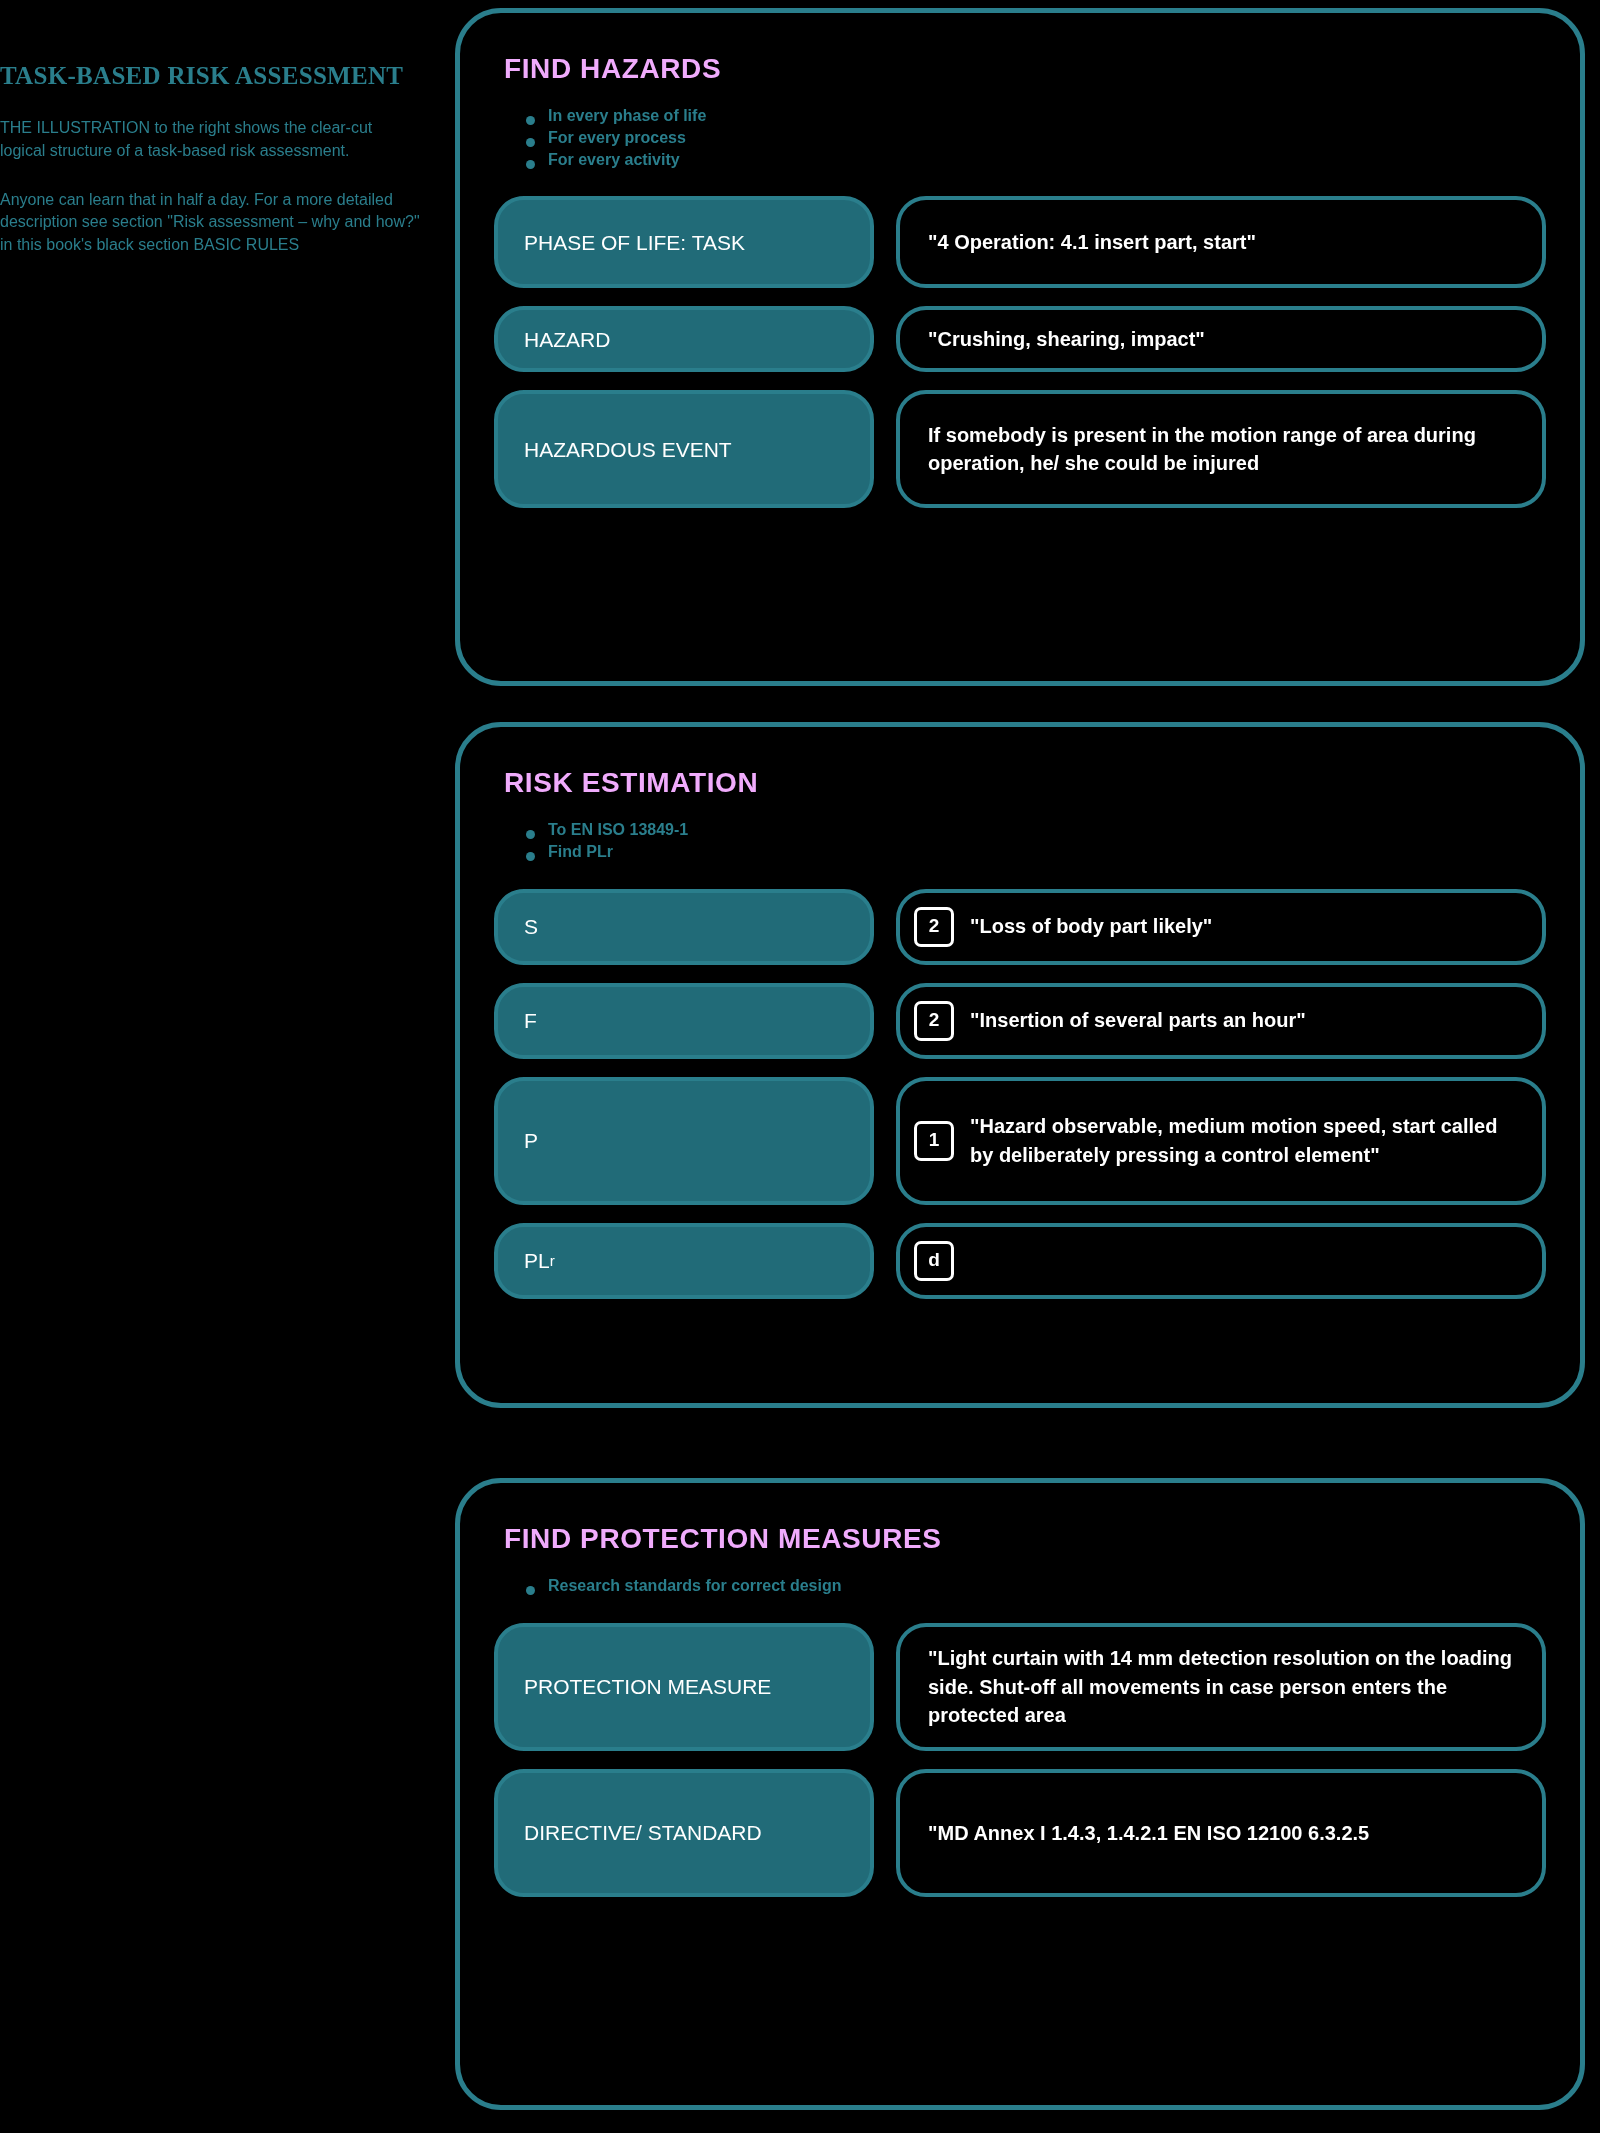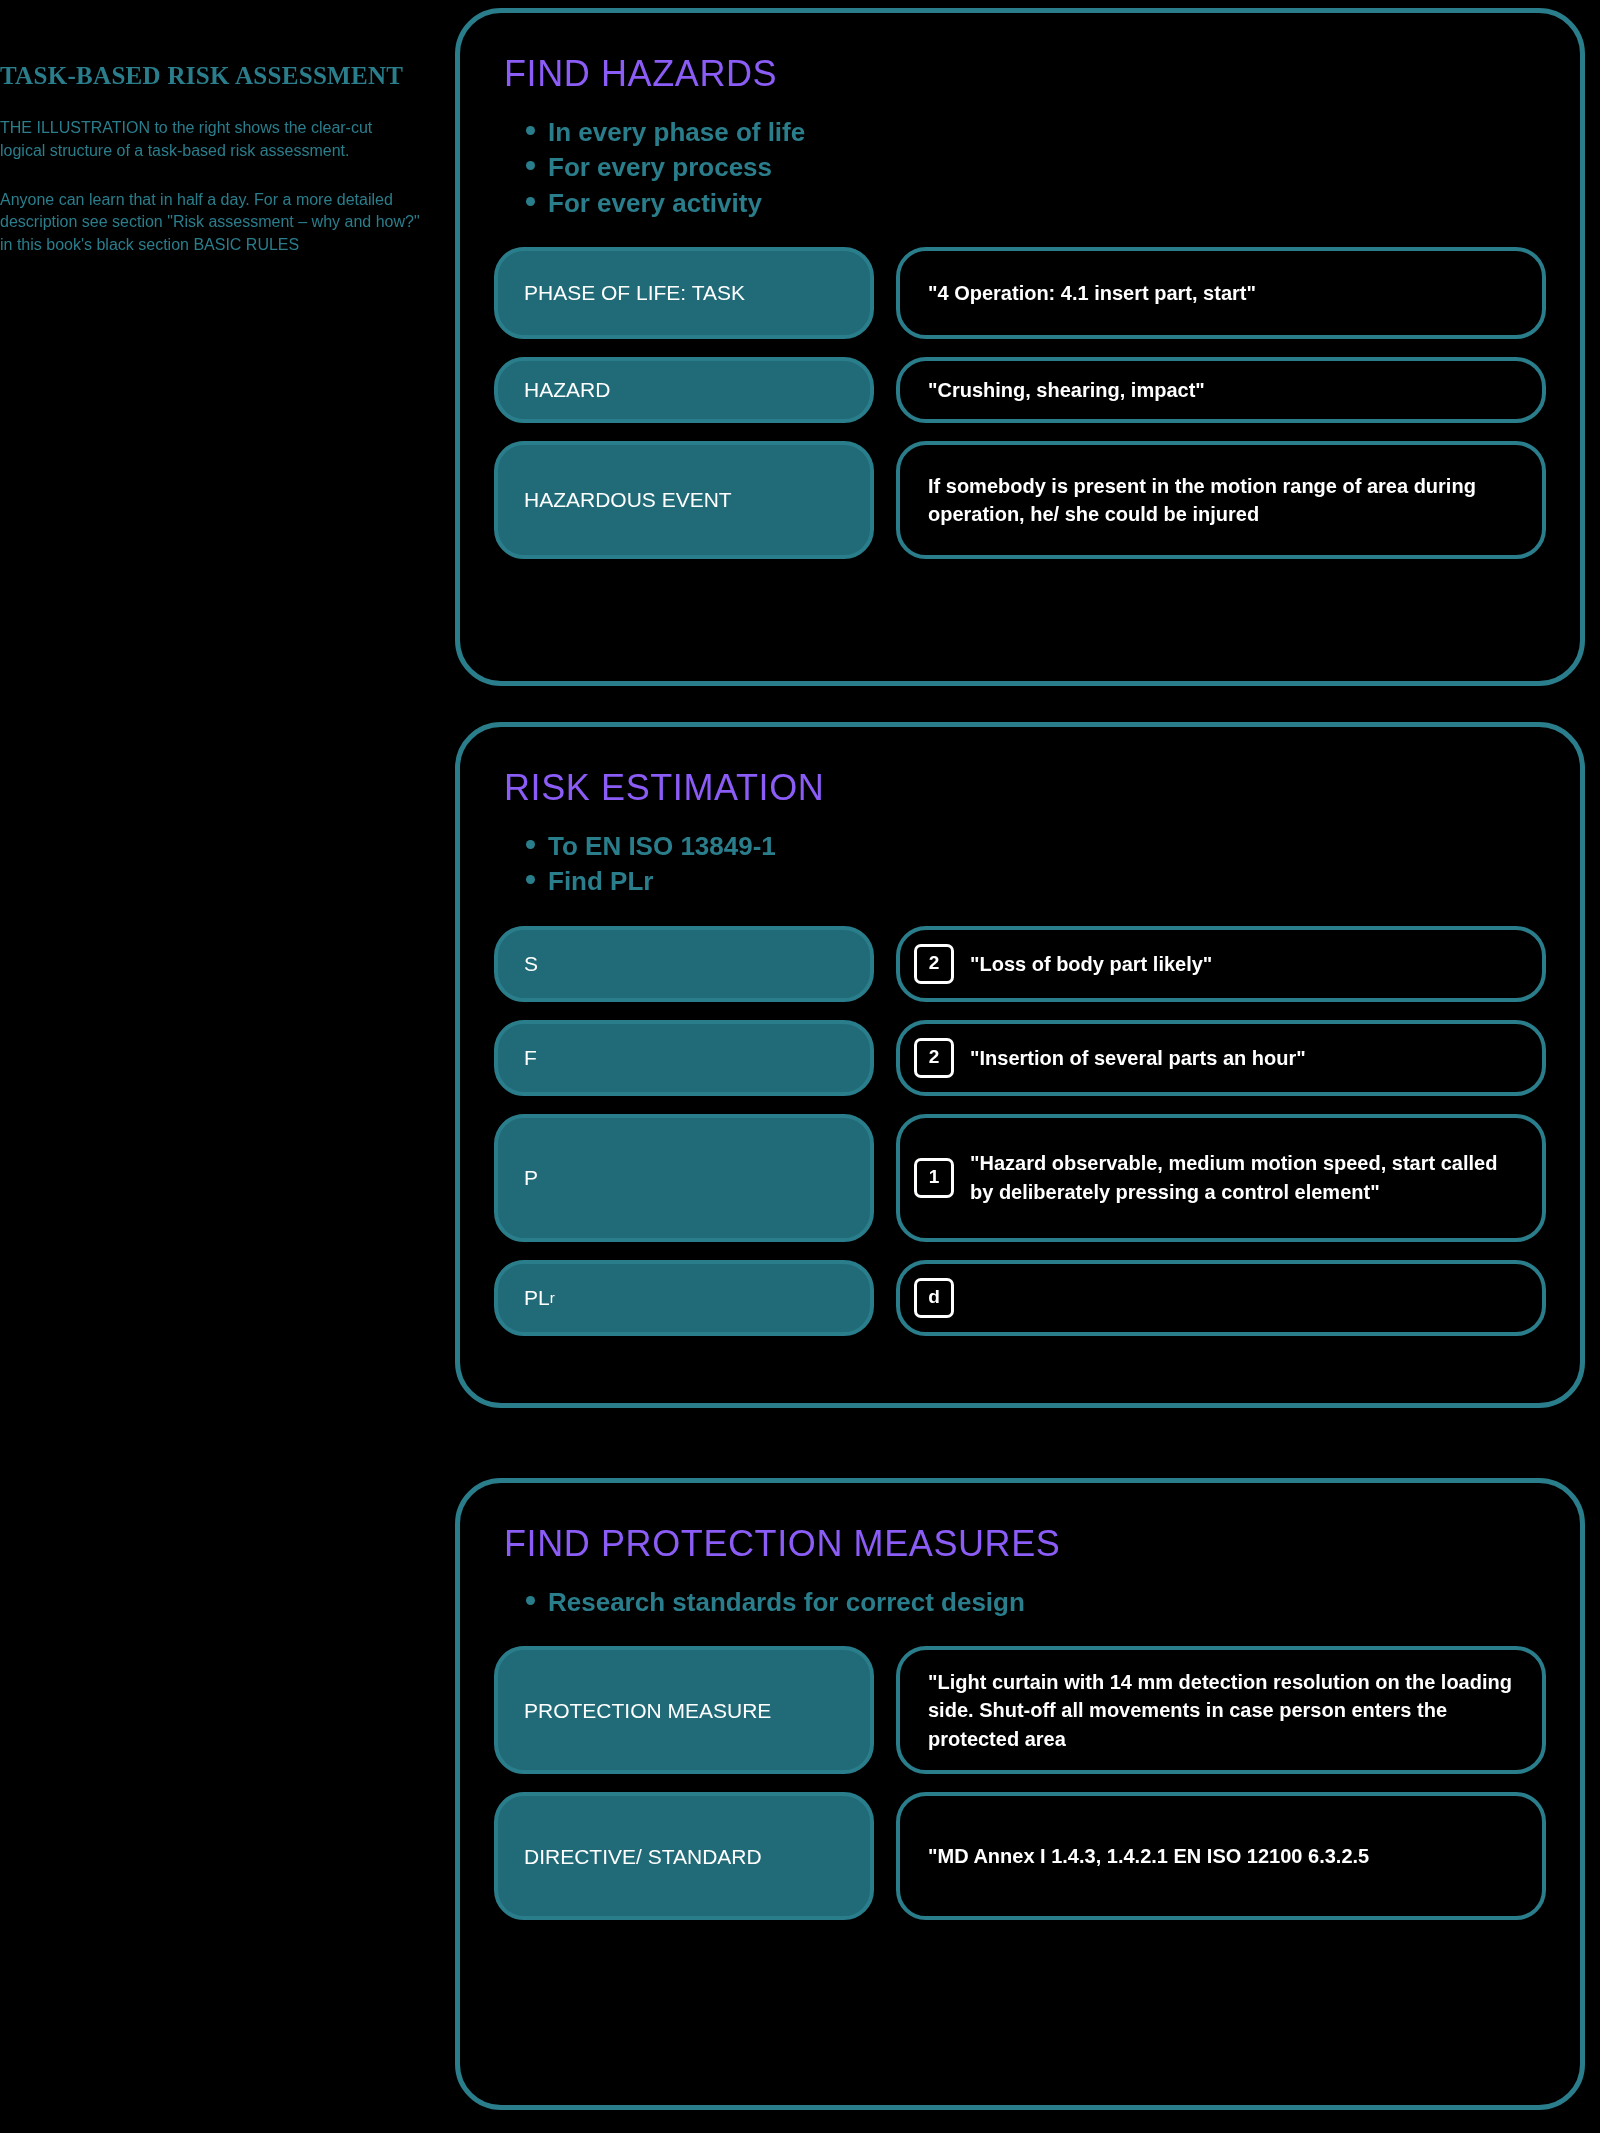--- a/index.html
+++ b/index.html
@@ -49,35 +49,35 @@
     box-sizing: border-box;
     border: 5px solid #2a7e8c;
     border-radius: 46px;
     padding: 40px 34px 38px 34px;
   }
   #panel-hazards { top: 8px;  height: 678px; }
   #panel-risk    { top: 722px; height: 686px; }
   #panel-prot    { top: 1478px; height: 632px; }
 
   .panel-title {
-    font-size: 36px;
-    font-weight: normal;
+    font-size: 28px;
+    font-weight: bold;
     letter-spacing: 0.6px;
-    color: #8b5cf6;
+    color: #f0abfc;
     margin: 0 0 20px 10px;
   }
 
   .bullets {
     list-style: none;
     margin: 0 0 26px 0;
     padding: 0 0 0 28px;
   }
   .bullets li {
     position: relative;
-    font-size: 26px;
+    font-size: 16px;
     font-weight: bold;
     line-height: 1.36;
     color: #2a7e8c;
     padding-left: 26px;
   }
   .bullets li:before {
     content: "";
     position: absolute;
     left: 4px;
     top: 11px;

